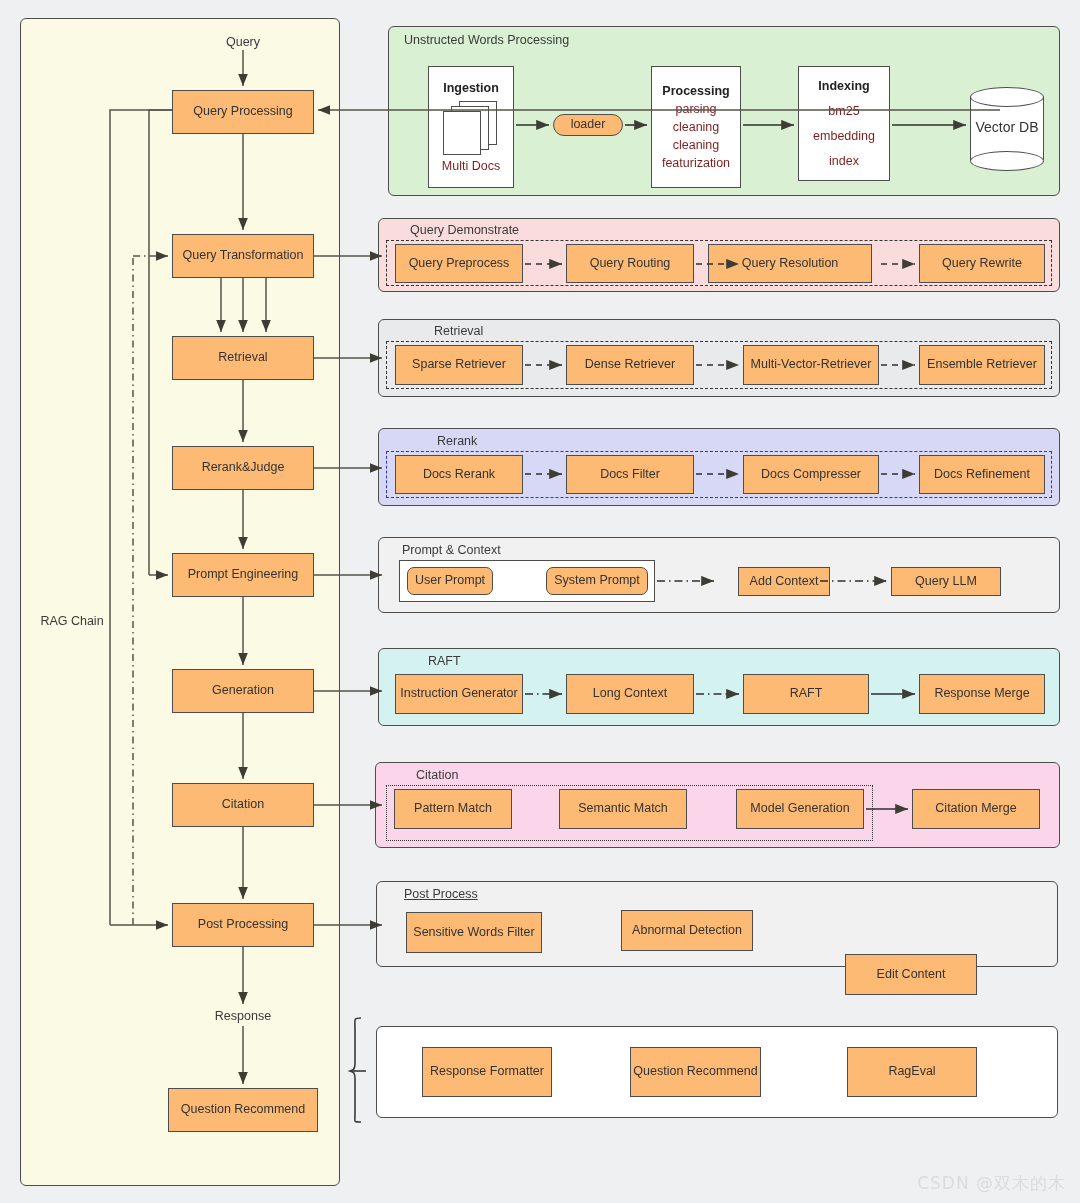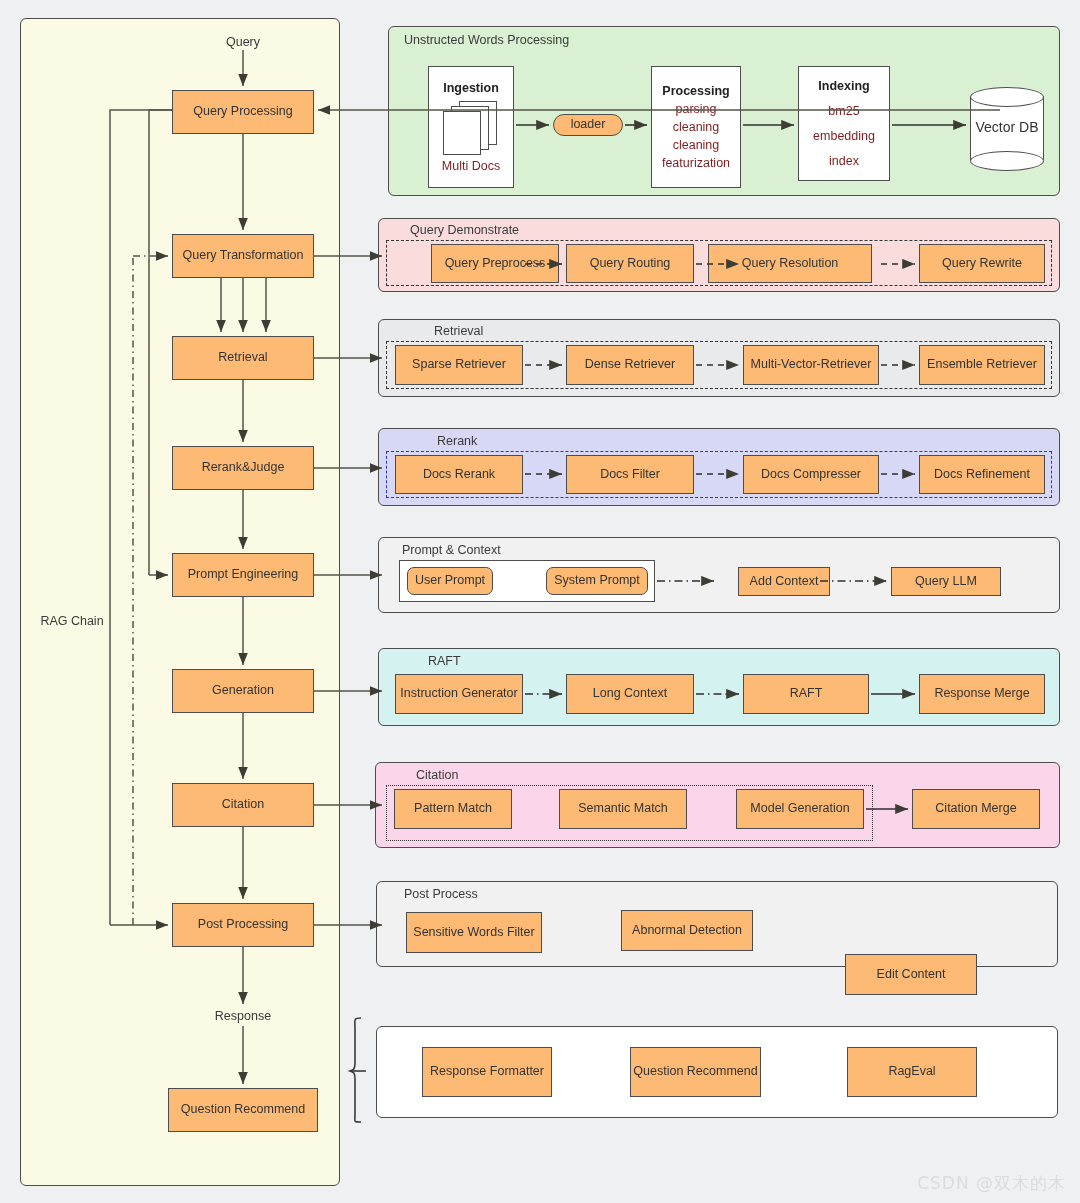--- a/index.html
+++ b/index.html
@@ -111,21 +111,21 @@
 <div class="abs cyl" style="left:970px;top:87px;">
   <div class="body"></div>
     <div class="top"></div>
     <div class="bot"></div>
   <span>Vector  DB</span>
 </div>
 
 <div class="abs panel" id="p-query-dem"></div>
 <div class="panel-title" style="left:410px;top:223px;">Query Demonstrate</div>
 <div class="abs inner-dash" style="left:386px;top:240px;width:666px;height:46px;border:1.6px dashed #333;"></div>
-<div class="abs node" style="left:395px;top:244px;width:128px;height:39px;margin-left:36px;">Query Preprocess</div>
+<div class="abs node" style="left:395px;top:244px;width:128px;height:39px;">Query Preprocess</div>
 <div class="abs node" style="left:566px;top:244px;width:128px;height:39px;">Query Routing</div>
 <div class="abs node" style="left:708px;top:244px;width:164px;height:39px;">Query Resolution</div>
 <div class="abs node" style="left:919px;top:244px;width:126px;height:39px;">Query Rewrite</div>
 
 <div class="abs panel" id="p-retrieval"></div>
 <div class="panel-title" style="left:434px;top:324px;">Retrieval</div>
 <div class="abs inner-dash" style="left:386px;top:341px;width:666px;height:48px;border:1.6px dashed #333;"></div>
 <div class="abs node" style="left:395px;top:345px;width:128px;height:40px;">Sparse Retriever</div>
 <div class="abs node" style="left:566px;top:345px;width:128px;height:40px;">Dense Retriever</div>
 <div class="abs node" style="left:743px;top:345px;width:136px;height:40px;">Multi-Vector-Retriever</div>
@@ -156,21 +156,21 @@
 
 <div class="abs panel" id="p-citation"></div>
 <div class="panel-title" style="left:416px;top:768px;">Citation</div>
 <div class="abs inner-dash" style="left:386px;top:785px;width:487px;height:56px;border:1.8px dotted #333;"></div>
 <div class="abs node" style="left:394px;top:789px;width:118px;height:40px;">Pattern Match</div>
 <div class="abs node" style="left:559px;top:789px;width:128px;height:40px;">Semantic Match</div>
 <div class="abs node" style="left:736px;top:789px;width:128px;height:40px;">Model Generation</div>
 <div class="abs node" style="left:912px;top:789px;width:128px;height:40px;">Citation Merge</div>
 
 <div class="abs panel" id="p-post"></div>
-<div class="panel-title" style="left:404px;top:887px;">Post Process</div>
+<div class="panel-title" style="left:404px;top:887px;text-decoration:underline;">Post Process</div>
 <div class="abs node" style="left:406px;top:912px;width:136px;height:41px;">Sensitive Words  Filter</div>
 <div class="abs node" style="left:621px;top:910px;width:132px;height:41px;">Abnormal Detection</div>
 <div class="abs node" style="left:845px;top:910px;width:132px;height:41px;margin-top:44px;">Edit Content</div>
 
 <div class="abs panel" id="p-bottom"></div>
 <div class="abs node" style="left:422px;top:1047px;width:130px;height:50px;">Response Formatter</div>
 <div class="abs node" style="left:630px;top:1047px;width:131px;height:50px;">Question Recommend</div>
 <div class="abs node" style="left:847px;top:1047px;width:130px;height:50px;">RagEval</div>
 
 <svg id="wires">

